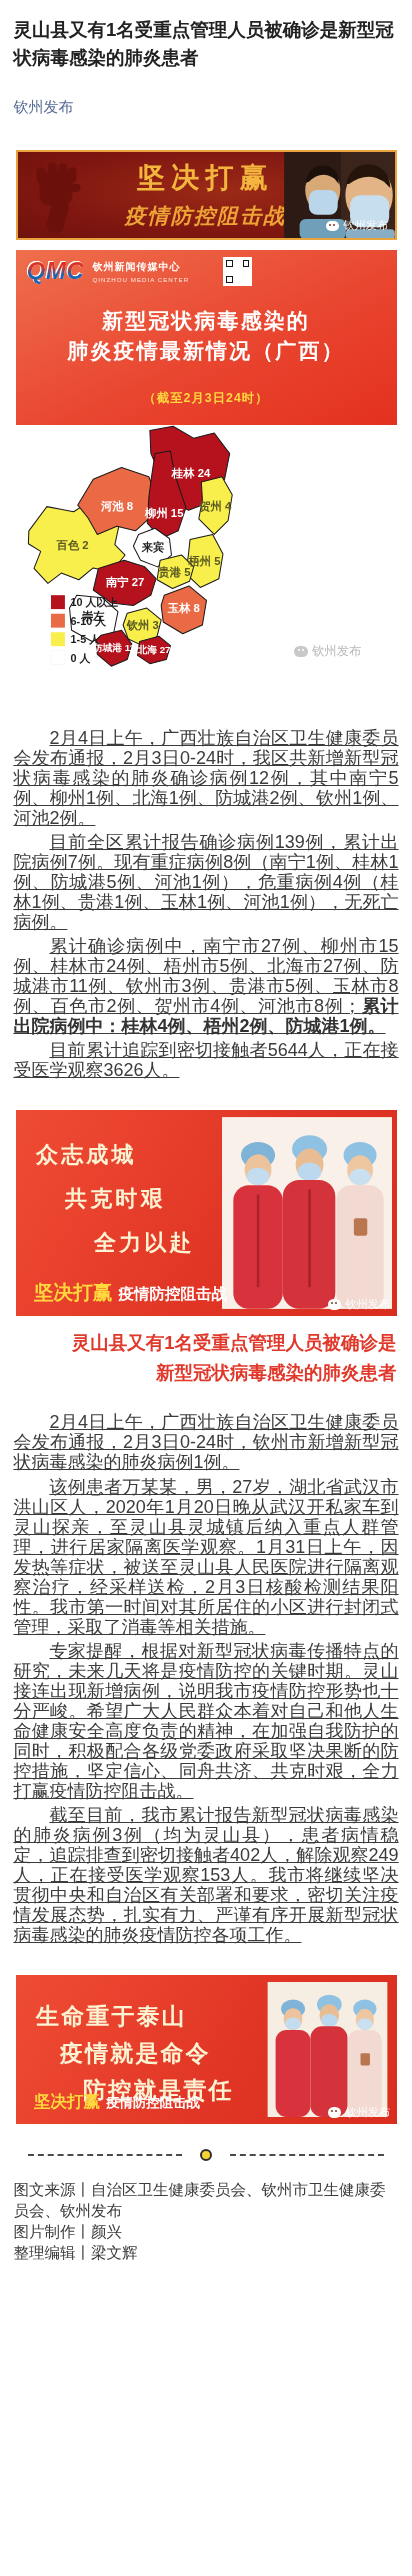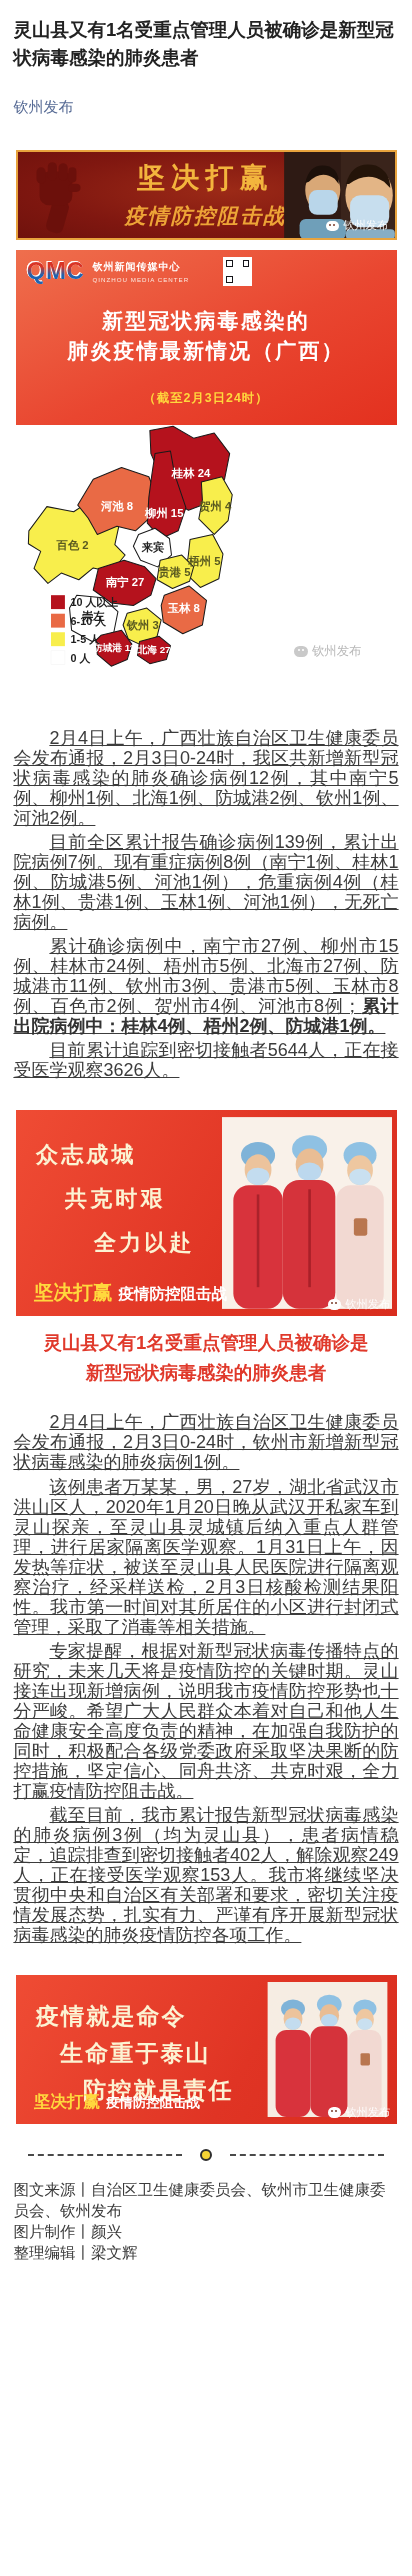--- a/index.html
+++ b/index.html
@@ -24,21 +24,21 @@
     color:rgba(255,255,255,.9); font-size:11.3px; }
   .wechat-icon { width:13.4px; height:10.8px; background:#fff; border-radius:5.7px; position:relative; display:inline-block; }
   .wechat-icon::before, .wechat-icon::after { content:""; position:absolute; top:3.1px; width:2.1px; height:2.1px;
     border-radius:50%; background:#7a3b2a; }
   .wechat-icon::before { left:3.6px; } .wechat-icon::after { left:7.7px; }
 
   
   .infographic { margin:10.3px 15.5px 0; }
   .info-header { position:relative; height:175px; background:linear-gradient(155deg,#ef6f4d 0%,#e94630 55%,#e3311f 100%); }
   .brand-row { position:absolute; top:7.2px; left:11.3px; display:flex; align-items:center; gap:8.2px; }
-  .qmc-logo { font-size:24px; font-weight:800; letter-spacing:0.5px;
+  .qmc-logo { font-size:24px; font-weight:800; font-style:italic; letter-spacing:0.5px;
     background:linear-gradient(#d93425 35%, #1f63b0 65%); -webkit-background-clip:text; background-clip:text;
     color:transparent; text-shadow:none; filter:drop-shadow(0.5px 0.5px 0 #fff) drop-shadow(-0.5px -0.5px 0 #fff); }
   .brand-cn { font-size:10px; font-weight:700; color:#fff; letter-spacing:1px; }
   .brand-en { font-size:6.2px; color:#fce8e0; letter-spacing:1px; margin-top:1.5px; }
   .qr { background:#fff; padding:2.6px; position:relative; }
   .qr-pattern { width:100%; height:100%;
     background: conic-gradient(#15151a 25%, transparent 0 50%, #15151a 0 75%, transparent 0) 0 0 / 4.1px 4.1px; }
   .qr-eye { position:absolute; width:6.7px; height:6.7px; border:1.5px solid #15151a; background:#fff; }
   .qr-eye.tl { top:3.1px; left:3.1px; } .qr-eye.tr { top:3.1px; right:3.1px; } .qr-eye.bl { bottom:3.1px; left:3.1px; }
   .qr-small { width:29px; height:29px; margin-left:26px; }
@@ -63,21 +63,21 @@
   .banner-b .bm-lines div { font-size:23px; line-height:37px; letter-spacing:2.1px; }
   .bm-lines div:nth-child(2) { padding-left:29px; } .bm-lines div:nth-child(3) { padding-left:58px; }
   .banner-b .bm-lines div:nth-child(2){ padding-left:24px; } .banner-b .bm-lines div:nth-child(3){ padding-left:47px; }
   .bm-slogan { position:absolute; left:18.5px; bottom:10.3px; display:flex; align-items:baseline; gap:6.2px; }
   .bm-slogan .s1 { font-size:19.6px; font-weight:800; color:#ffd83d; }
   .bm-slogan .s2 { font-size:15.5px; font-weight:700; color:#fff; }
   .banner-b .bm-slogan .s1 { font-size:16.5px; } .banner-b .bm-slogan .s2 { font-size:13.4px; }
   .bm-photo { position:absolute; right:4.1px; top:7.2px; }
 
   
-  .section-heading { margin:12.4px 15.5px 0; text-align:center; color:#e0392b; font-size:18.5px; font-weight:700; line-height:30px; }
+  .section-heading { margin:12.4px 15.5px 0; text-align:right; color:#e0392b; font-size:18.5px; font-weight:700; line-height:30px; }
 
   
   .divider { margin:24px 28px 0; display:flex; align-items:center; gap:17.5px; height:14.4px; }
   .divider .dash { flex:1; border-top:2.6px dashed #4a4a4a; }
   .divider .dot { width:12.4px; height:12.4px; border-radius:50%; background:#f6d435; border:2.1px solid #2e2e2e; }
 
   
   .credits { margin:16.5px 13.4px 0; }
   .credits p { font-size:15.5px; line-height:21px; color:#3c3c3c; }
 </style>
@@ -243,22 +243,22 @@
 
   <div class="article-text" style="margin-top:24px;">
     <p>2月4日上午，广西壮族自治区卫生健康委员会发布通报，2月3日0-24时，钦州市新增新型冠状病毒感染的肺炎病例1例。</p>
     <p>该例患者万某某，男，27岁，湖北省武汉市洪山区人，2020年1月20日晚从武汉开私家车到灵山探亲，至灵山县灵城镇后纳入重点人群管理，进行居家隔离医学观察。1月31日上午，因发热等症状，被送至灵山县人民医院进行隔离观察治疗，经采样送检，2月3日核酸检测结果阳性。我市第一时间对其所居住的小区进行封闭式管理，采取了消毒等相关措施。</p>
     <p>专家提醒，根据对新型冠状病毒传播特点的研究，未来几天将是疫情防控的关键时期。灵山接连出现新增病例，说明我市疫情防控形势也十分严峻。希望广大人民群众本着对自己和他人生命健康安全高度负责的精神，在加强自我防护的同时，积极配合各级党委政府采取坚决果断的防控措施，坚定信心、同舟共济、共克时艰，全力打赢疫情防控阻击战。</p>
     <p>截至目前，我市累计报告新型冠状病毒感染的肺炎病例3例（均为灵山县），患者病情稳定，追踪排查到密切接触者402人，解除观察249人，正在接受医学观察153人。我市将继续坚决贯彻中央和自治区有关部署和要求，密切关注疫情发展态势，扎实有力、严谨有序开展新型冠状病毒感染的肺炎疫情防控各项工作。</p>
   </div>
 
   <div class="banner-mid banner-b">
     <div class="bm-lines">
+      <div>生命重于泰山</div>
       <div>疫情就是命令</div>
-      <div>生命重于泰山</div>
       <div>防控就是责任</div>
     </div>
     <svg class="bm-photo" width="129" height="135" viewBox="0 0 330 372">
       <rect width="330" height="372" fill="#f6ede3"></rect>
       <ellipse cx="70" cy="74" rx="33" ry="26" fill="#7fb3d8"></ellipse>
       <ellipse cx="70" cy="102" rx="26" ry="30" fill="#ecc39c"></ellipse>
       <ellipse cx="70" cy="115" rx="22" ry="17" fill="#c3dcef"></ellipse>
       <rect x="22" y="132" width="96" height="240" rx="30" fill="#d8333c"></rect>
       <ellipse cx="170" cy="62" rx="34" ry="27" fill="#8fc1e3"></ellipse>
       <ellipse cx="170" cy="92" rx="27" ry="31" fill="#e9bd94"></ellipse>

